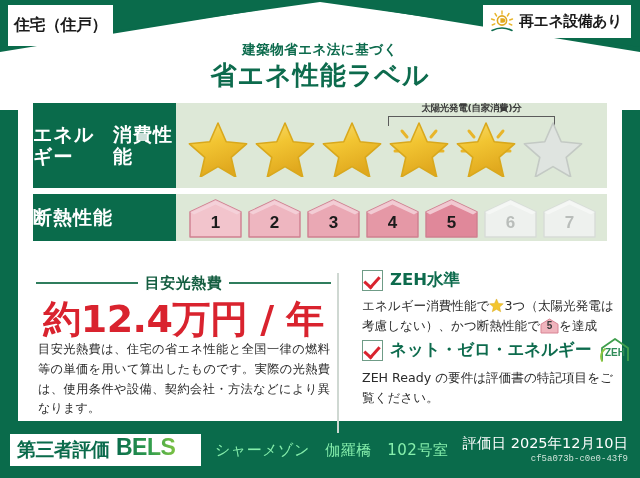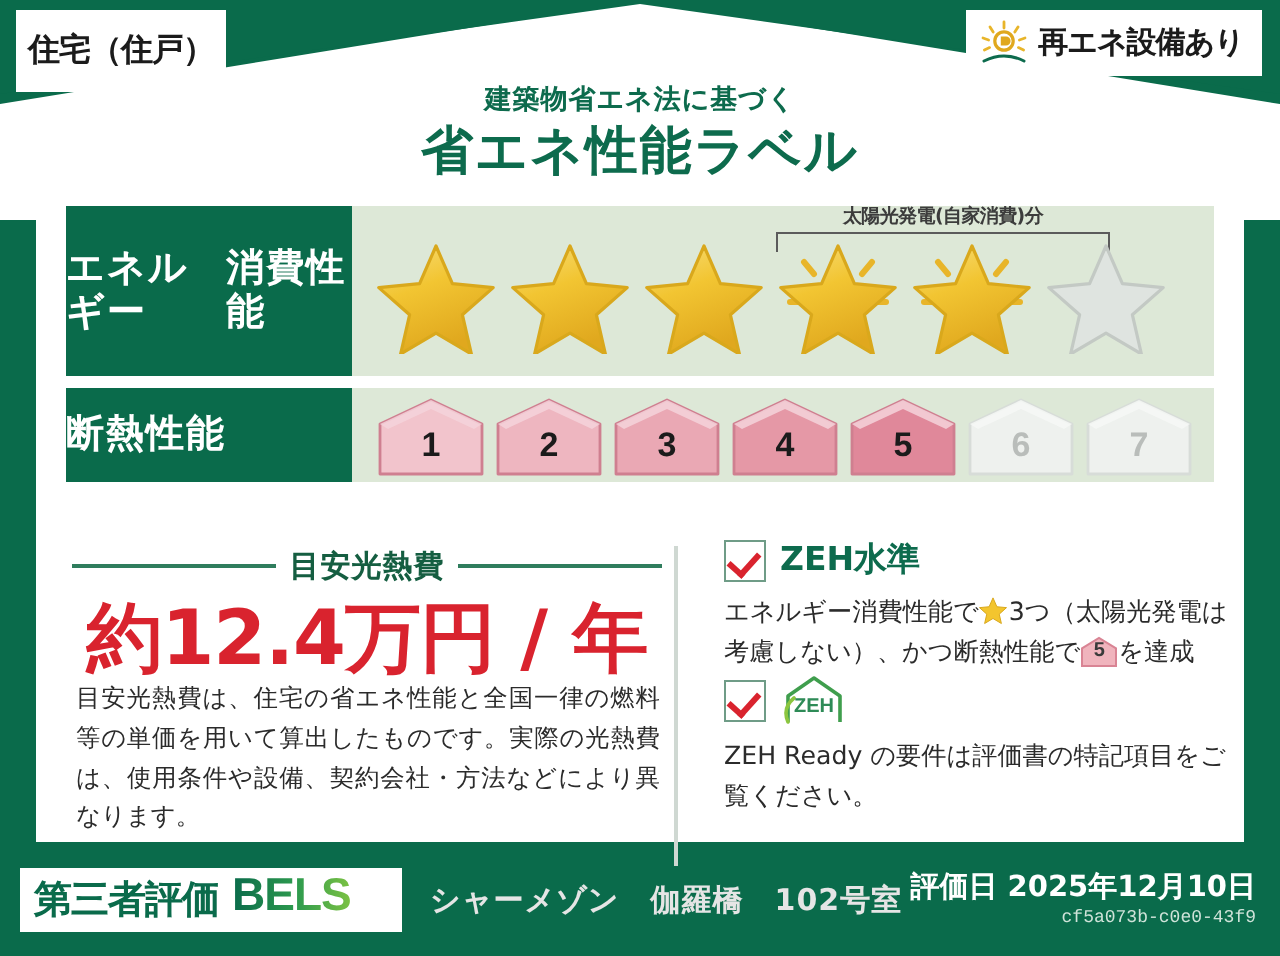--- a/index.html
+++ b/index.html
@@ -106,24 +106,24 @@
   .inline-house .ihn{position:absolute;left:0;right:0;bottom:0px;text-align:center;
          font-size:10px;font-weight:bold;color:#3a3a3a;font-family:"Liberation Sans",sans-serif;}
   #zeh-logo{width:44px;height:26px;position:relative;display:inline-block;vertical-align:-7px;}
   
   #footer{position:absolute;left:0;bottom:0;width:640px;height:50px;}
   #bels-box{position:absolute;left:10px;top:6px;height:32px;background:#fff;
             display:flex;align-items:center;padding:0 7px;gap:6px;}
   #bels-box .b-jp{font-size:19px;font-weight:bold;color:#0a6b4b;letter-spacing:-0.5px;}
   #bels-box .b-en{font-size:22px;font-weight:bold;letter-spacing:-0.5px;
             font-family:"Liberation Sans",sans-serif;}
-  #prop-name{position:absolute;left:215px;top:13px;font-size:15px;color:#e5e5e5;
-             font-weight:bold;letter-spacing:0.5px;}
+  #prop-name{position:absolute;left:215px;top:13px;font-size:15px;color:#86efac;
+             font-weight:normal;letter-spacing:0.5px;}
   #eval-date{position:absolute;right:12px;top:6px;font-size:14.5px;color:#fff;
-             font-weight:bold;letter-spacing:0px;text-align:right;padding-left:20px;}
+             font-weight:normal;letter-spacing:0px;text-align:right;padding-left:20px;}
   #eval-id{position:absolute;right:12px;top:26px;font-size:9px;color:#cfe3d9;
            text-align:right;font-family:"Liberation Mono",monospace;}
 </style>
 </head>
 <body>
 
 <div id="label-root">
 
   <svg id="roof-shape" viewBox="0 0 640 110">
     <polygon points="0,110 0,52 320,0 640,52 640,110" fill="#ffffff"></polygon>
@@ -331,20 +331,21 @@
               <polygon points="12,1.5 15.1,8.6 22.8,9.3 17,14.5 18.7,22 12,18 5.3,22 7,14.5 1.2,9.3 8.9,8.6" fill="#f3c52e" stroke="#d9a81c" stroke-width="0.8"></polygon>
             </svg><span>3つ（太陽光発電は考慮しない）、かつ断熱性能で</span><span class="inline-house"><svg width="19" height="16" viewBox="0 0 19 16" style="position:absolute;left:0;top:0;">
                 <path d="M1,15 V6.2 L9.5,1 L18,6.2 V15 Z" fill="#f0b4bd" stroke="#d98494" stroke-width="1"></path>
               </svg><span class="ihn">5</span></span><span>を達成</span>
         </div>
       </div>
 
       <div class="zblock" id="zeh2">
         <div class="zhead">
           <span class="zcheck"></span>
+          <span class="ztitle">ネット・ゼロ・エネルギー</span>
           <span id="zeh-logo">
             <svg width="44" height="26" viewBox="0 0 44 26" style="position:absolute;left:0;top:0;">
               <path d="M4,24 V11 L17,2 L30,11 V24" fill="none" stroke="#3f9e4d" stroke-width="1.8" stroke-linejoin="round"></path>
               <path d="M4,24 q-3,-7 3,-12" fill="none" stroke="#8cc63f" stroke-width="1.8" stroke-linecap="round"></path>
               <text x="17" y="19" text-anchor="middle" font-family="Liberation Sans, sans-serif" font-size="10" font-weight="bold" fill="#2e8b57">ZEH</text>
             </svg>
 
           </span>
         </div>
         <div class="zbody">ZEH Ready の要件は評価書の特記項目をご覧ください。</div>

